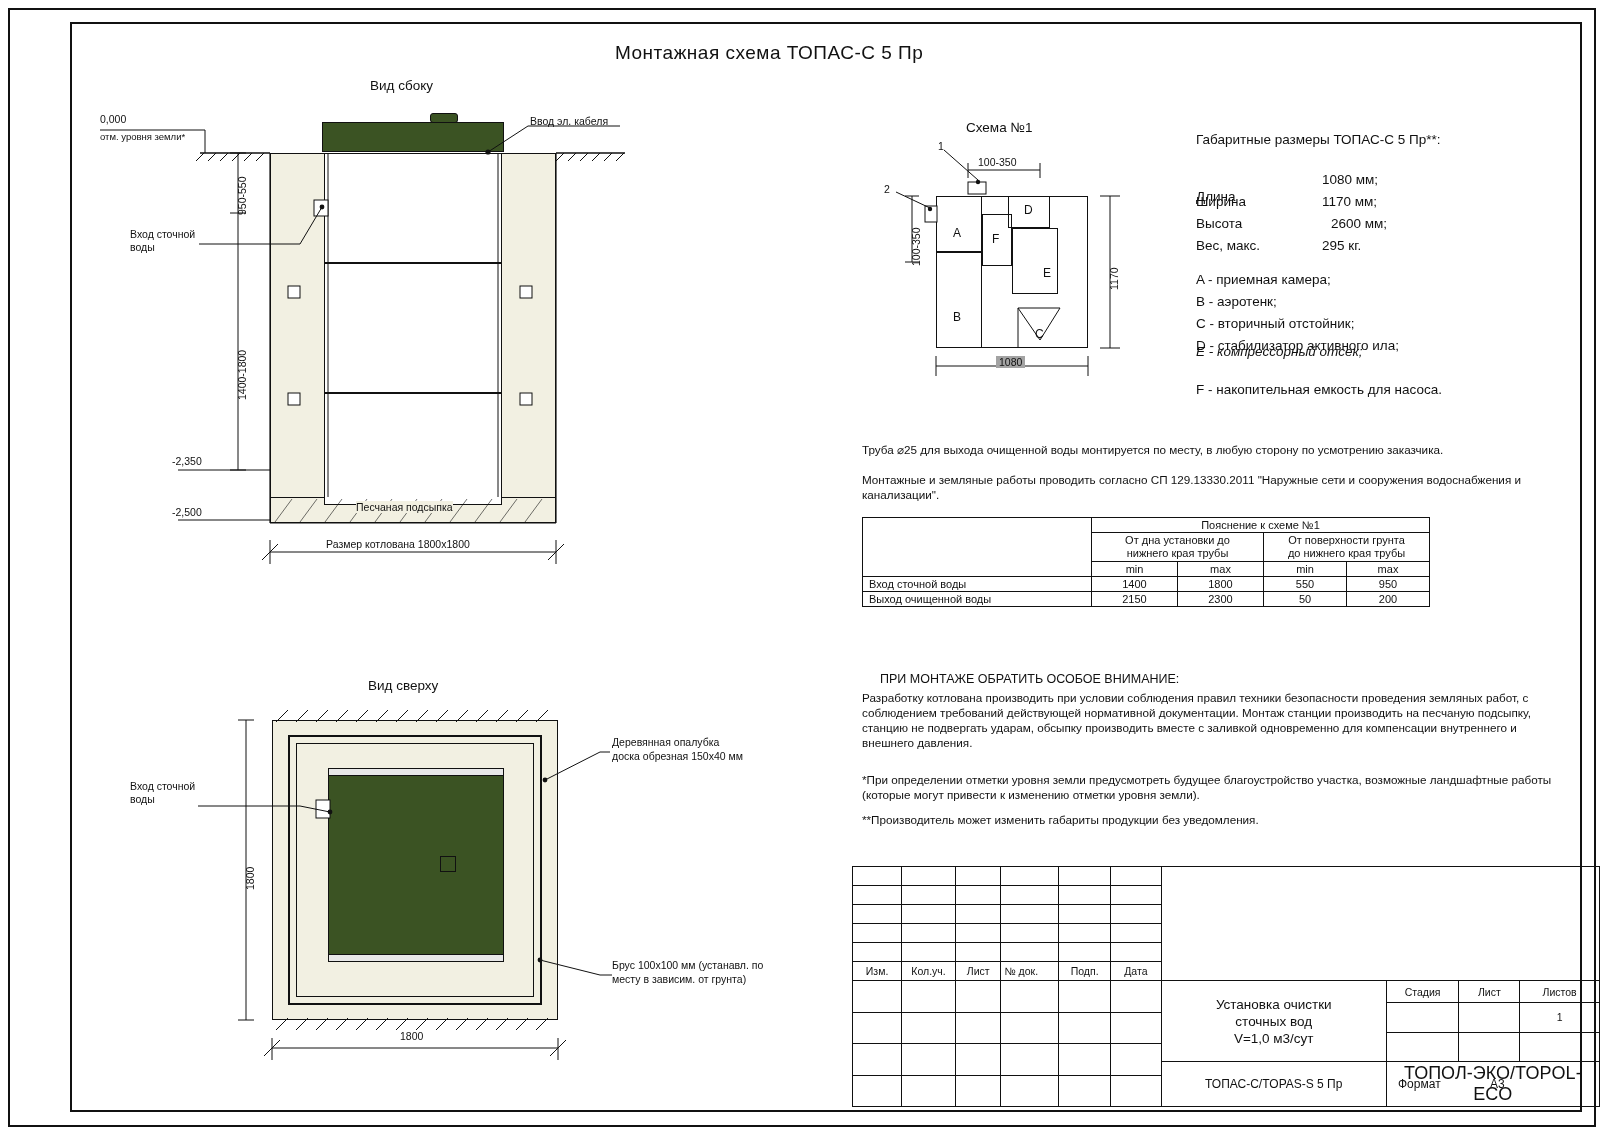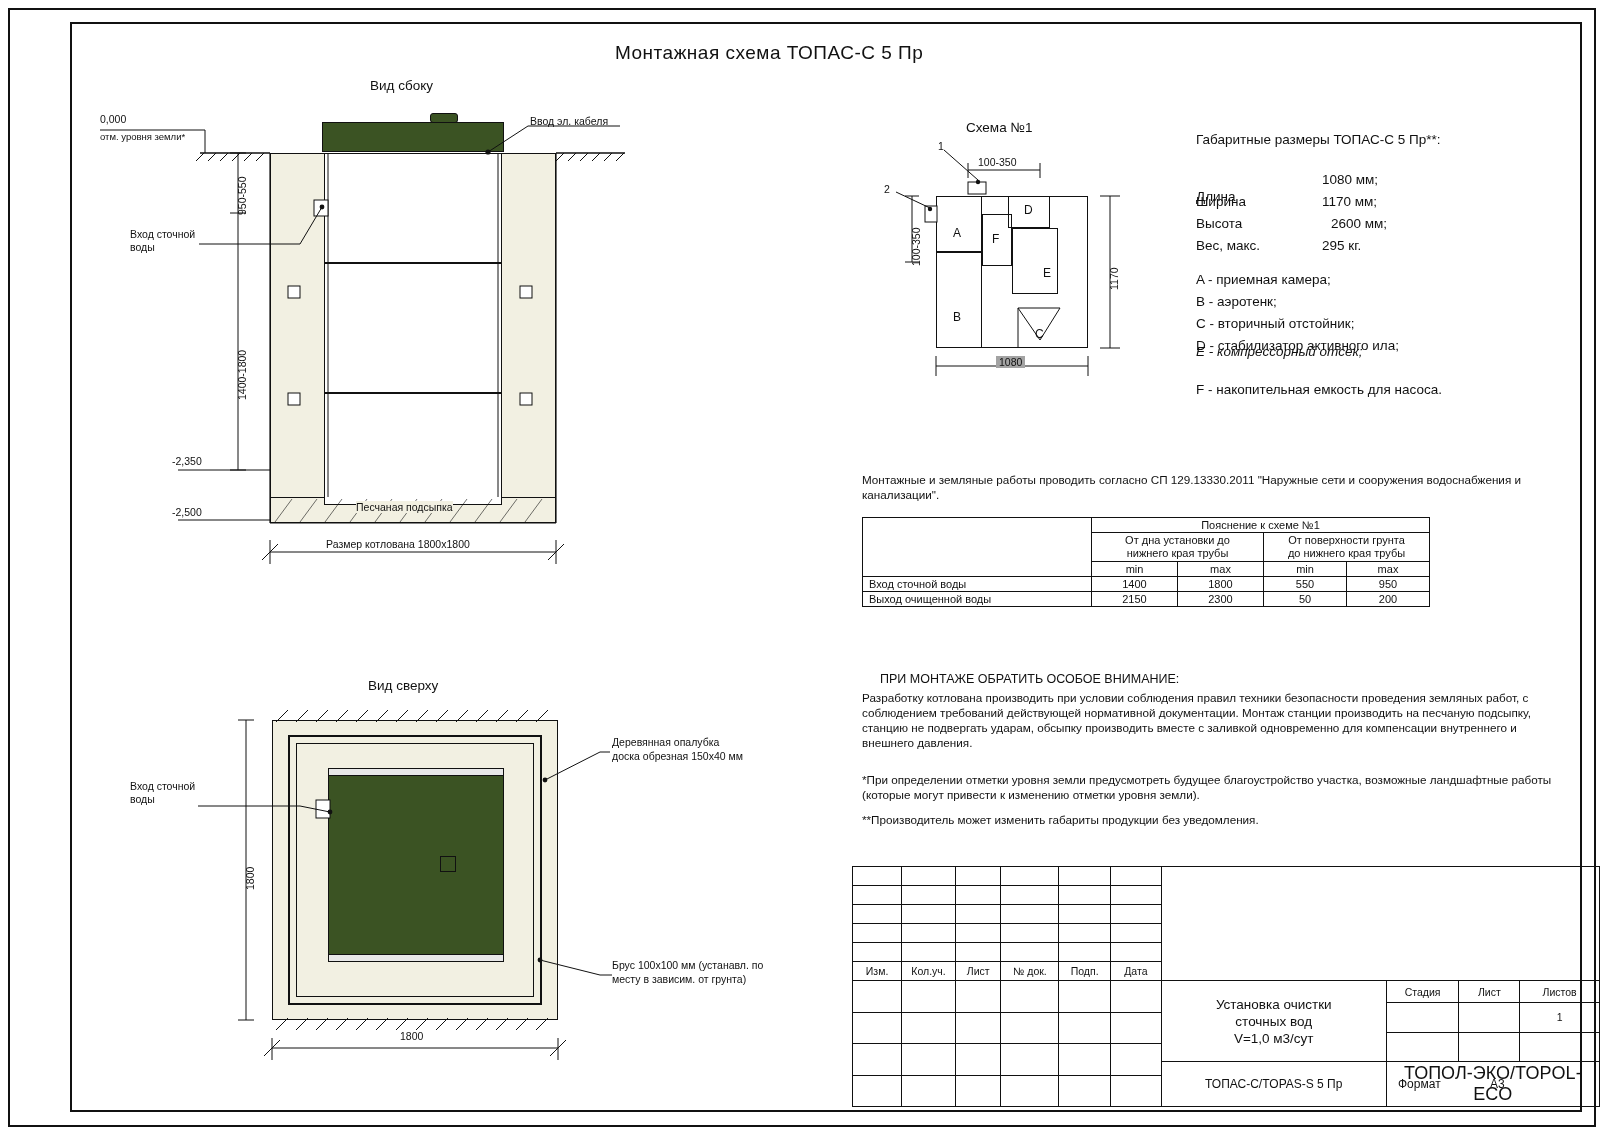--- a/index.html
+++ b/index.html
@@ -270,20 +270,21 @@
   <div class="t h" style="left:1196px;top:238px;">Вес, макс.</div>
   <div class="t h" style="left:1322px;top:238px;">295 кг.</div>
 
   <div class="t h" style="left:1196px;top:272px;">A - приемная камера;</div>
   <div class="t h" style="left:1196px;top:294px;">B - аэротенк;</div>
   <div class="t h" style="left:1196px;top:316px;">C - вторичный отстойник;</div>
   <div class="t h" style="left:1196px;top:338px;">D - стабилизатор активного ила;</div>
   <div class="t h" style="left:1196px;top:344px;font-style:italic;">E - компрессорный отсек;</div>
   <div class="t h" style="left:1196px;top:382px;">F - накопительная емкость для насоса.</div>
 
+  <div class="para" style="left:862px;top:442px;width:690px;">        Труба ⌀25 для выхода очищенной воды монтируется по месту, в любую сторону по усмотрению заказчика.</div>
   <div class="para" style="left:862px;top:472px;width:690px;">     Монтажные и земляные работы проводить согласно СП 129.13330.2011 "Наружные сети и сооружения водоснабжения и канализации".</div>
 
   <table class="tbl1">
     <tbody>
         <tr>
       <td rowspan="3" style="width:222px;border-top:1px solid #111;"></td>
       <td colspan="4" style="width:310px;">Пояснение к схеме №1</td>
     </tr>
     <tr>
       <td colspan="2" style="width:158px;line-height:13px;white-space:pre;">От дна установки до
@@ -360,21 +361,21 @@
             <td></td>
             <td></td>
             <td></td>
             <td></td>
             <td></td>
           </tr>
       <tr>
         <td style="height:16px;text-align:center;">Изм.</td>
         <td style="text-align:center;">Кол.уч.</td>
         <td style="text-align:center;">Лист</td>
-        <td style="text-align:center;">№ док.</td>
+        <td style="">№ док.</td>
         <td style="text-align:center;">Подп.</td>
         <td style="text-align:center;">Дата</td>
       </tr>
       <tr>
         <td style="height:24px;"></td>
             <td></td>
             <td></td>
             <td></td>
             <td></td>
             <td></td>

